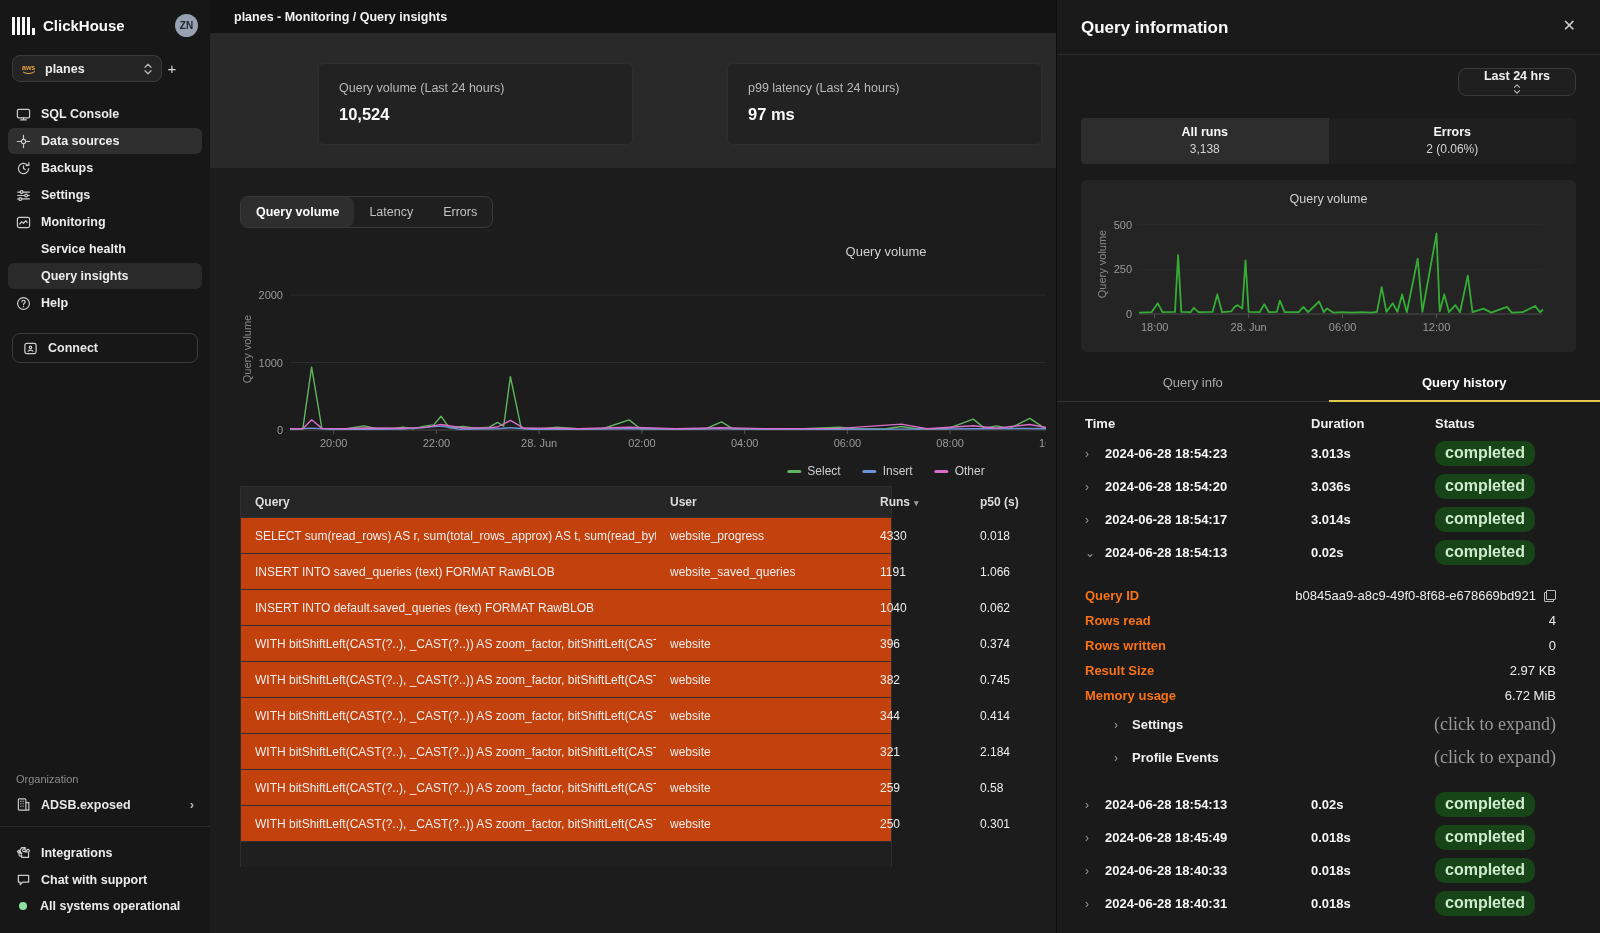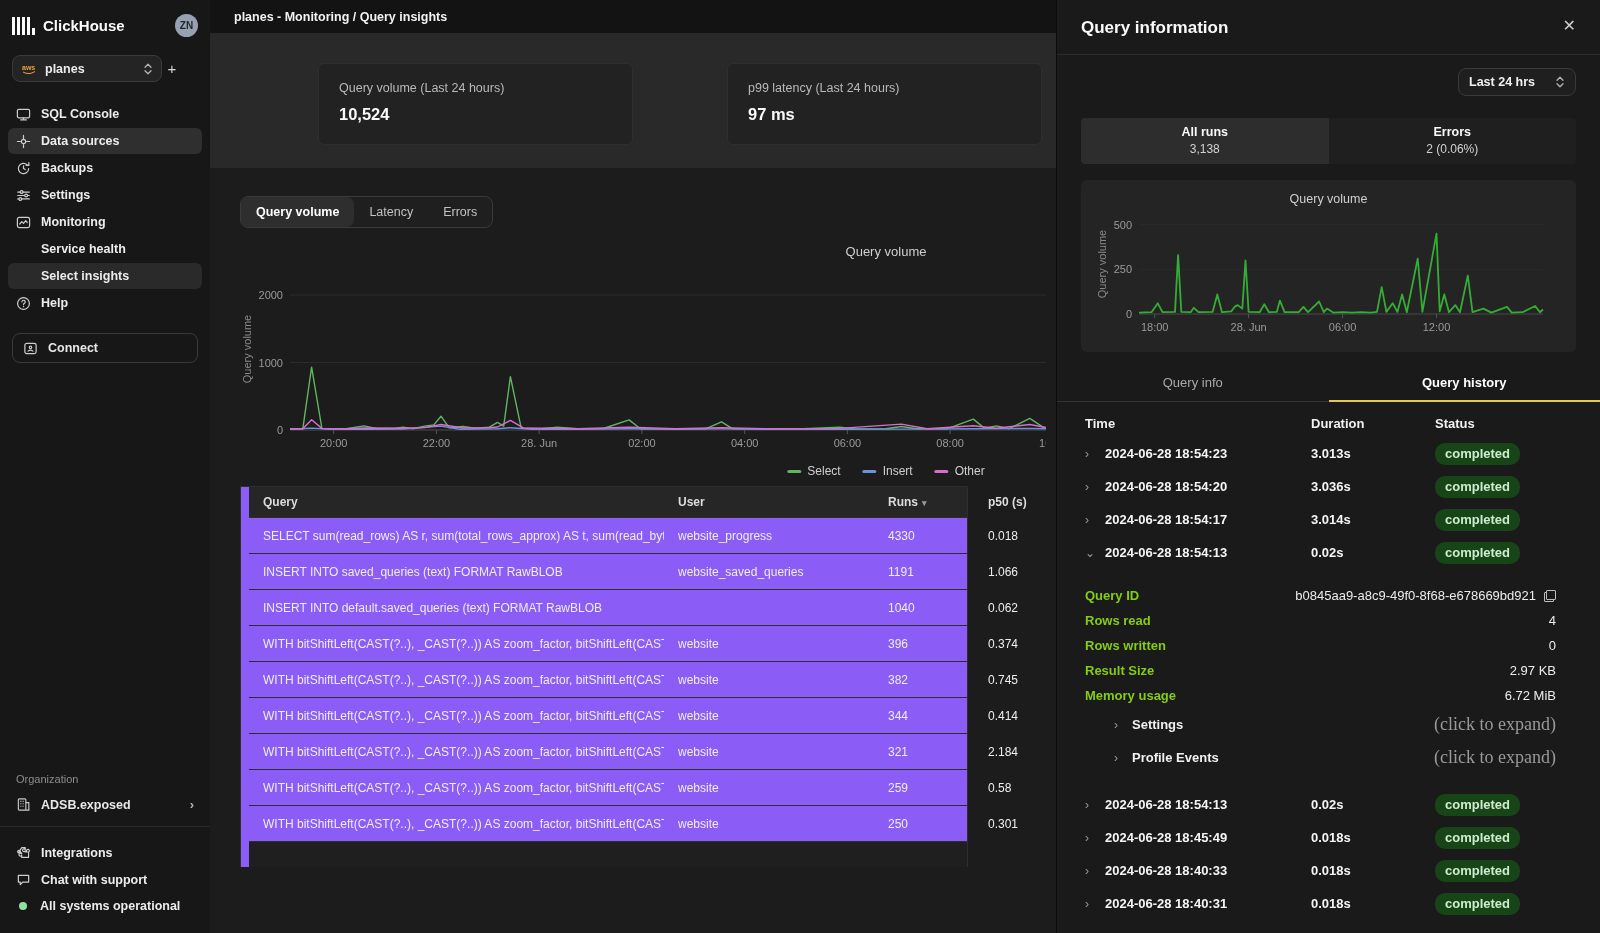--- a/index.html
+++ b/index.html
@@ -63,63 +63,63 @@
   .chart-area { position:relative; margin-top:8px; }
   .chart-title { position:absolute; top:8px; left:646px; transform:translateX(-50%);
     font-size:13px; color:#cfcfcf; }
   .chart-clip { width:806px; overflow:hidden; padding-top:26px; }
   .legend-row { position:relative; height:22px; margin-top:2px;text-decoration:underline; }
   .legend { position:absolute; left:646px; transform:translateX(-50%); display:flex; gap:22px;
     align-items:center; }
   .legend-item { display:flex; align-items:center; gap:6px; font-size:12px; color:#cfcfcf; cursor:pointer; }
   .sw { display:inline-block; width:14px; height:3px; border-radius:2px; }
   .rq-title { font-size:15.5px; font-weight:bold; color:#fafafa; margin:26px 0 16px 0; }
-  .rq-table { width:728px; border:1px solid #2e2e2e; border-bottom:none; background:#8b5cf6;padding-left:8px; }
+  .rq-table { width:652px; border:1px solid #2e2e2e; border-bottom:none; background:#c2410c; }
   .rq-head, .rq-row { display:grid; grid-template-columns:415px 210px 100px 91px; align-items:center; }
   .rq-head { height:30px; background:#262626; font-size:12px; font-weight:bold; color:#dcdcdc; }
   .rq-head > div, .rq-row > div { padding:0 12px 0 14px; }
   .rq-row { height:36px; border-top:1px solid #2e2e2e; font-size:12px; color:#eeeeee; cursor:pointer; }
   .rq-row .q { white-space:nowrap; overflow:hidden; }
   .sort-ic { color:#9a9a9a; font-size:9px; margin-left:4px; }
   .rq-partial { height:26px; border-top:1px solid #2e2e2e; background:#1f1f1f; }
 
   
   .panel { width:544px; height:100%; background:#1a1a1a; border-left:1px solid #0c0c0c;
     flex-shrink:0; overflow:hidden; }
   .panel-header { display:flex; align-items:flex-start; justify-content:space-between;
     padding:18px 24px 16px 24px; border-bottom:1px solid #2c2c2c; }
   .panel-title { font-size:17px; font-weight:bold; color:#fafafa; }
   .close-x { font-size:16px; color:#d0d0d0; cursor:pointer; line-height:1; }
   .range-row { display:flex; justify-content:flex-end; padding:13px 24px 0 24px; }
   .range-select { width:118px; height:28px; border:1px solid #3a3a3a; border-radius:8px; background:#1f1f1f;
-    display:flex; align-items:center; justify-content:space-between; padding:0 10px; cursor:pointer; }
+    display:flex; align-items:center; justify-content:space-between; padding:0 10px; cursor:pointer;flex-direction:column; }
   .range-select .lbl { font-size:12.5px; font-weight:bold; color:#f0f0f0; }
   .runs-toggle { display:flex; margin:22px 24px 0 24px; border-radius:4px; overflow:hidden; cursor:pointer; }
   .toggle-seg { flex:1; padding:7px 0 8px 0; text-align:center; }
   .toggle-seg.active { background:#2d2d2d; }
   .toggle-seg.inactive { background:#1f1f1f; }
   .toggle-label { font-size:12.5px; font-weight:bold; color:#fafafa; }
   .toggle-value { font-size:12px; color:#d2d2d2; margin-top:3px; }
   .mini-card { margin:16px 24px 0 24px; background:#242424; border-radius:6px; padding:12px 14px 8px 14px; }
   .mini-title { text-align:center; font-size:12.5px; color:#cfcfcf; margin-bottom:2px; }
   .ptabs { display:flex; margin-top:14px; border-bottom:1px solid #333333; }
   .ptab { flex:1; text-align:center; padding:9px 0 10px 0; font-size:13px; color:#a8a8a8; cursor:pointer; }
   .ptab.active { color:#ffffff; font-weight:bold; border-bottom:2px solid #e3c94e; margin-bottom:-1px; }
   .hist-head { display:grid; grid-template-columns:226px 124px 1fr; padding:14px 0 6px 28px;
     font-size:13px; font-weight:bold; color:#f0f0f0; }
   .hist-row { display:grid; grid-template-columns:20px 206px 124px 1fr; align-items:center;
     padding-left:28px; height:33px; cursor:pointer; }
   .hist-row .chev { color:#9a9a9a; font-size:12px; }
   .hist-time { font-size:13px; font-weight:bold; color:#f5f5f5; }
   .hist-dur { font-size:13px; font-weight:bold; color:#f5f5f5; }
   .badge { display:inline-block; padding:3px 10px 4px 10px; border-radius:10px; background:#174517;
-    color:#cdeccd; font-size:13px; font-weight:bold; }
+    color:#cdeccd; font-size:16px; font-weight:bold; }
   .detail-row { display:flex; align-items:center; justify-content:space-between;
     padding:0 44px 0 28px; height:25px; }
-  .detail-label { font-size:13px; font-weight:bold; color:#84cc16; }
+  .detail-label { font-size:13px; font-weight:bold; color:#f97316; }
   .detail-value { font-size:13px; color:#ececec; display:flex; align-items:center; gap:8px; }
   .copy-icon { width:12px; height:12px; position:relative; display:inline-block; cursor:pointer; }
   .copy-icon::before { content:""; position:absolute; left:0; bottom:0; width:8px; height:8px;
     border:1px solid #bdbdbd; border-radius:1px; }
   .copy-icon::after { content:""; position:absolute; right:0; top:0; width:8px; height:8px;
     border:1px solid #bdbdbd; border-radius:1px; background:#1a1a1a; }
   .expander { display:flex; align-items:center; justify-content:space-between;
     padding:0 44px 0 57px; height:33px; cursor:pointer; }
   .expander .left { display:flex; gap:14px; align-items:center; }
   .expander .chev { color:#9a9a9a; font-size:12px; }
@@ -196,21 +196,21 @@
         <svg width="15" height="15" viewBox="0 0 16 16">
             <rect x="1.5" y="2.5" width="13" height="11" rx="2"></rect>
             <path d="M4 9.6l2.2-2.6 1.8 2 2.4-3 1.6 2.1"></path>
           </svg>
         <span>Monitoring</span>
       </div>
       <div class="nav-item sub">
         <span>Service health</span>
       </div>
       <div class="nav-item sub active">
-        <span>Select insights</span>
+        <span>Query insights</span>
       </div>
       <div class="nav-item">
         <svg width="15" height="15" viewBox="0 0 16 16">
             <circle cx="8" cy="8" r="6.3"></circle>
             <path d="M6.3 6.2a1.75 1.75 0 1 1 2.55 1.65c-.55.3-.85.65-.85 1.25"></path>
             <circle cx="8" cy="11.2" r="0.7" fill="#cccccc" stroke="none"></circle>
           </svg>
         <span>Help</span>
       </div>
     </div>

